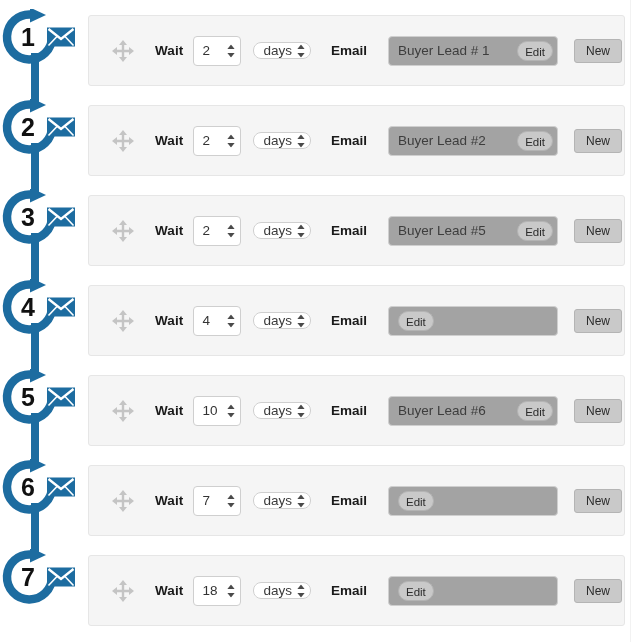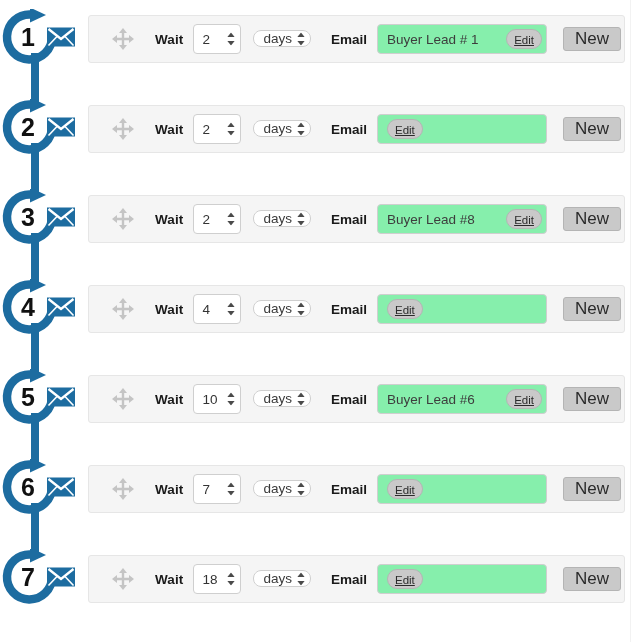--- a/index.html
+++ b/index.html
@@ -49,21 +49,21 @@
     font-weight: bold;
     color: #111111;
     font-family: "Liberation Sans", sans-serif;
   }
 
   
   .row {
     position: absolute;
     left: 88px;
     width: 537px;
-    height: 48px;
+    height: 71px;
     background: #f5f5f5;
     border: 1px solid #e6e6e6;
     border-radius: 3px;
   }
   .row-inner {
     position: absolute;
     left: 0; top: 0;
     width: 100%; height: 100%;
     display: flex;
     align-items: center;
@@ -128,31 +128,31 @@
     transform: translateY(-50%);
     width: 8px;
     height: 13px;
     pointer-events: none;
   }
 
   .email-label {
     font-size: 13.5px;
     font-weight: bold;
     color: #1a1a1a;
-    margin-right: 10px;
+    margin-right: 21px;
     flex: 0 0 auto;
   }
 
   .email-field {
     position: relative;
     width: 170px;
     height: 30px;
     border: 1px solid #cfcfcf;
     border-radius: 4px;
-    background: #86efac;
+    background: #a3a3a3;
     flex: 0 0 auto;
     display: flex;
     align-items: center;
     padding-left: 9px;
     margin-right: 16px;
   }
   .email-text {
     font-size: 13.5px;
     color: #3d3d3d;
     flex: 1 1 auto;
@@ -164,27 +164,26 @@
     height: 20px;
     padding: 0 7px;
     line-height: 20px;
     font-size: 11.5px;
     color: #2b2b2b;
     background: #c9c9c9;
     border: 1px solid #b4b4b4;
     border-radius: 10px;
     cursor: pointer;
     font-family: "Liberation Sans", sans-serif;
-    text-decoration: underline;
   }
   .new-btn {
     height: 24px;
     padding: 0 11px;
     line-height: 22px;
-    font-size: 17px;
+    font-size: 12px;
     color: #2b2b2b;
     background: #c9c9c9;
     border: 1px solid #b4b4b4;
     border-radius: 3px;
     cursor: pointer;
     flex: 0 0 auto;
     font-family: "Liberation Sans", sans-serif;
   }
 
   
@@ -352,20 +351,21 @@
         
   <svg class="spinner" viewBox="0 0 8 13">
     <polygon points="4,0 7.6,4.6 0.4,4.6" fill="#4a4a4a"></polygon>
     <polygon points="4,13 7.6,8.4 0.4,8.4" fill="#4a4a4a"></polygon>
   </svg>
       </span>
 
       <span class="email-label">Email</span>
 
       <span class="email-field">
+        <span class="email-text">Buyer Lead #2</span>
         <button class="edit-btn">Edit</button>
       </span>
 
       <button class="new-btn">New</button>
     </div>
       </div>
       <div class="row" style="top: 195px;">
     <div class="row-inner">
       <span class="move-handle">
   <svg width="24" height="24" viewBox="0 0 24 24">
@@ -390,21 +390,21 @@
         
   <svg class="spinner" viewBox="0 0 8 13">
     <polygon points="4,0 7.6,4.6 0.4,4.6" fill="#4a4a4a"></polygon>
     <polygon points="4,13 7.6,8.4 0.4,8.4" fill="#4a4a4a"></polygon>
   </svg>
       </span>
 
       <span class="email-label">Email</span>
 
       <span class="email-field">
-        <span class="email-text">Buyer Lead #8</span>
+        <span class="email-text">Buyer Lead #5</span>
         <button class="edit-btn">Edit</button>
       </span>
 
       <button class="new-btn">New</button>
     </div>
       </div>
       <div class="row" style="top: 285px;">
     <div class="row-inner">
       <span class="move-handle">
   <svg width="24" height="24" viewBox="0 0 24 24">

